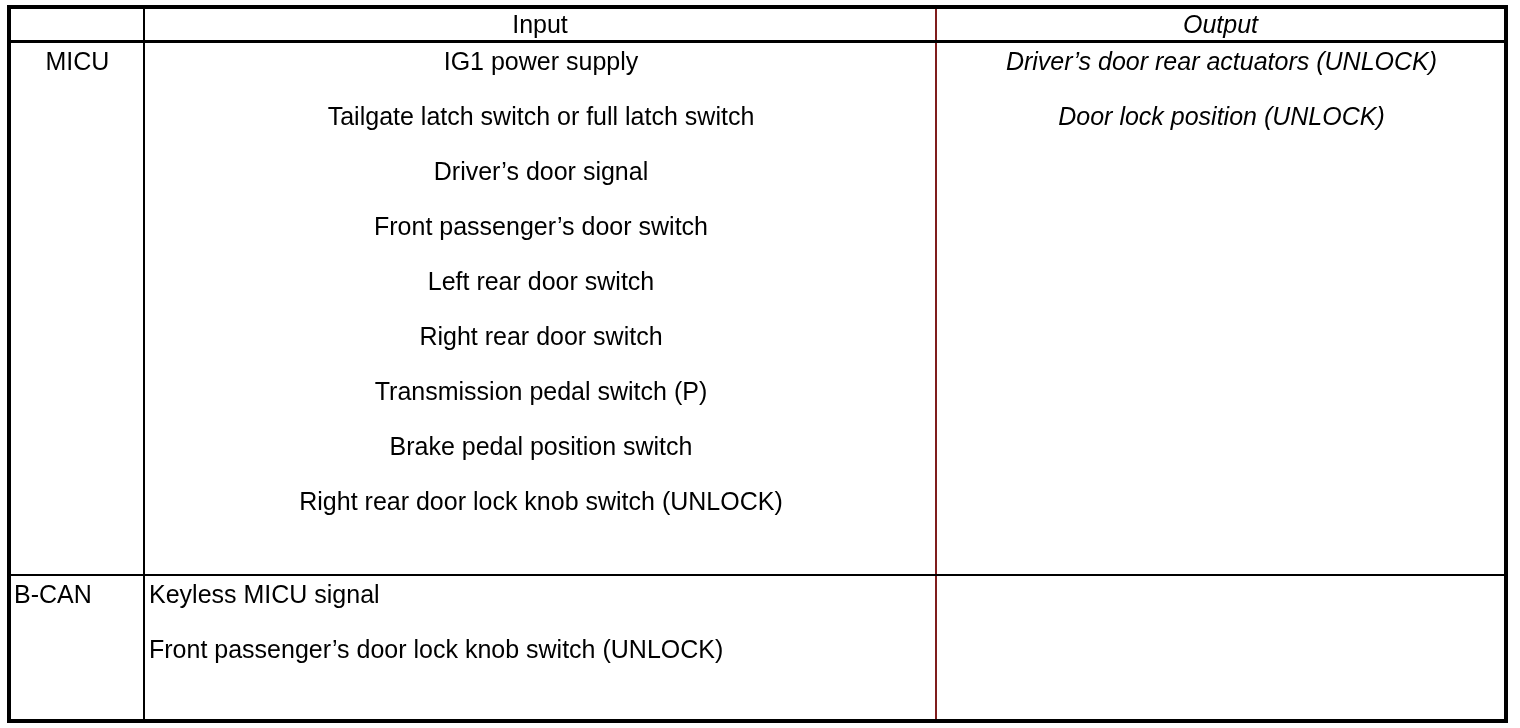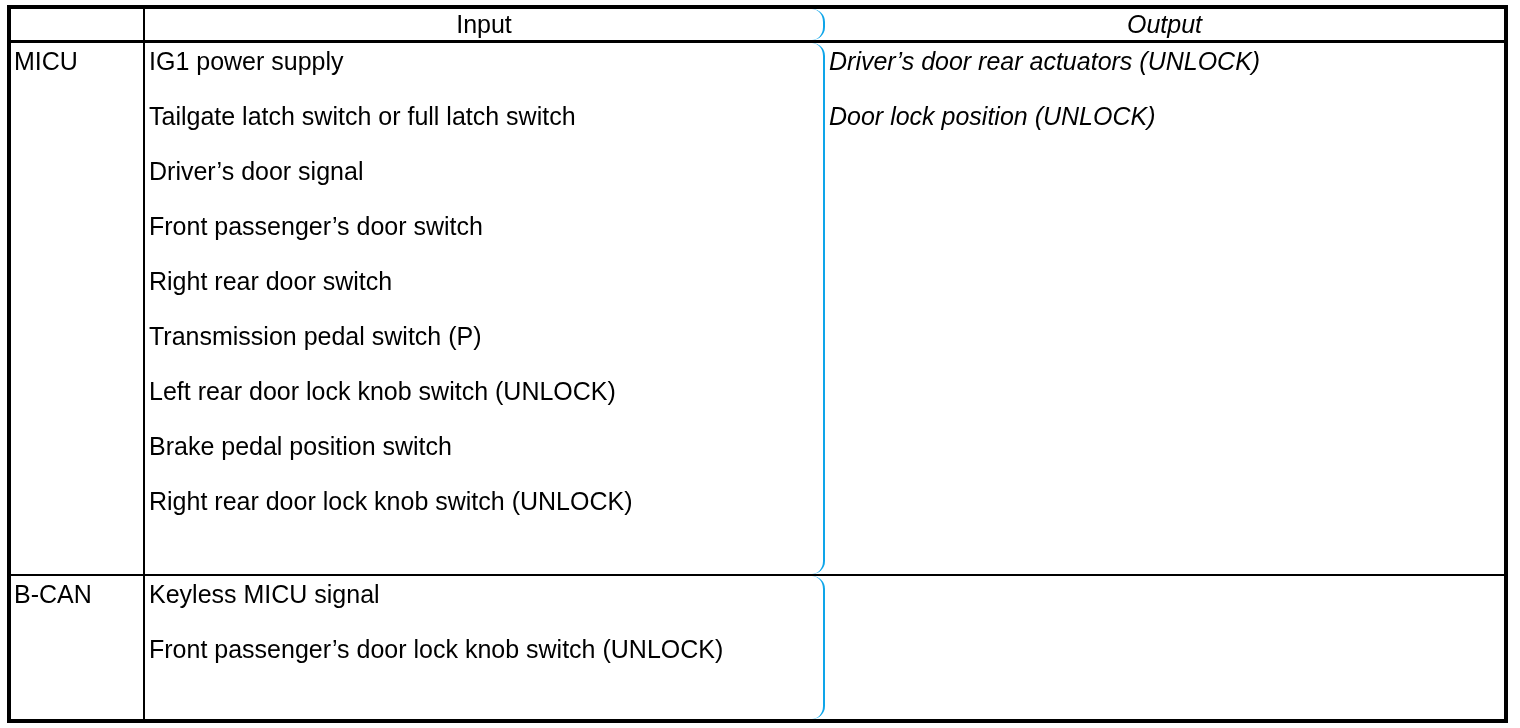--- a/index.html
+++ b/index.html
@@ -36,43 +36,43 @@
   .header-row {
     height: 34px;
     flex: none;
     border-bottom: 3px solid #000000;
   }
 
   .micu-row {
     height: 533px;
     flex: none;
     border-bottom: 2px solid #000000;
+    text-align: center;
   }
 
   .bcan-row {
     flex: 1;
   }
 
   .cell {
     overflow: hidden;
   }
 
   .col-source {
     width: 134px;
     flex: none;
     border-right: 2px solid #000000;
     padding: 5px 2px 0 3px;
   }
 
   .col-input {
-    width: 680px;
+    width: 792px;
     flex: none;
-    border-right: 2px solid #0ea5e9;
+    border-right: 2px solid #7f1d1d;
     padding: 5px 2px 0 4px;
-    border-radius: 13px;
   }
 
   .col-output {
     flex: 1;
     padding: 5px 2px 0 4px;
     font-style: italic;
   }
 
   .header-cell {
     display: flex;
@@ -103,23 +103,23 @@
     <div class="cell col-output header-cell">Output</div>
   </div>
 
   <div class="t-row micu-row">
     <div class="cell col-source source-label">MICU</div>
     <div class="cell col-input">
       <div class="item">IG1 power supply</div>
       <div class="item">Tailgate latch switch or full latch switch</div>
       <div class="item">Driver’s door signal</div>
       <div class="item">Front passenger’s door switch</div>
+      <div class="item">Left rear door switch</div>
       <div class="item">Right rear door switch</div>
       <div class="item">Transmission pedal switch (P)</div>
-      <div class="item">Left rear door lock knob switch (UNLOCK)</div>
       <div class="item">Brake pedal position switch</div>
       <div class="item">Right rear door lock knob switch (UNLOCK)</div>
     </div>
     <div class="cell col-output">
       <div class="item">Driver’s door rear actuators (UNLOCK)</div>
       <div class="item">Door lock position (UNLOCK)</div>
     </div>
   </div>
 
   <div class="t-row bcan-row">

